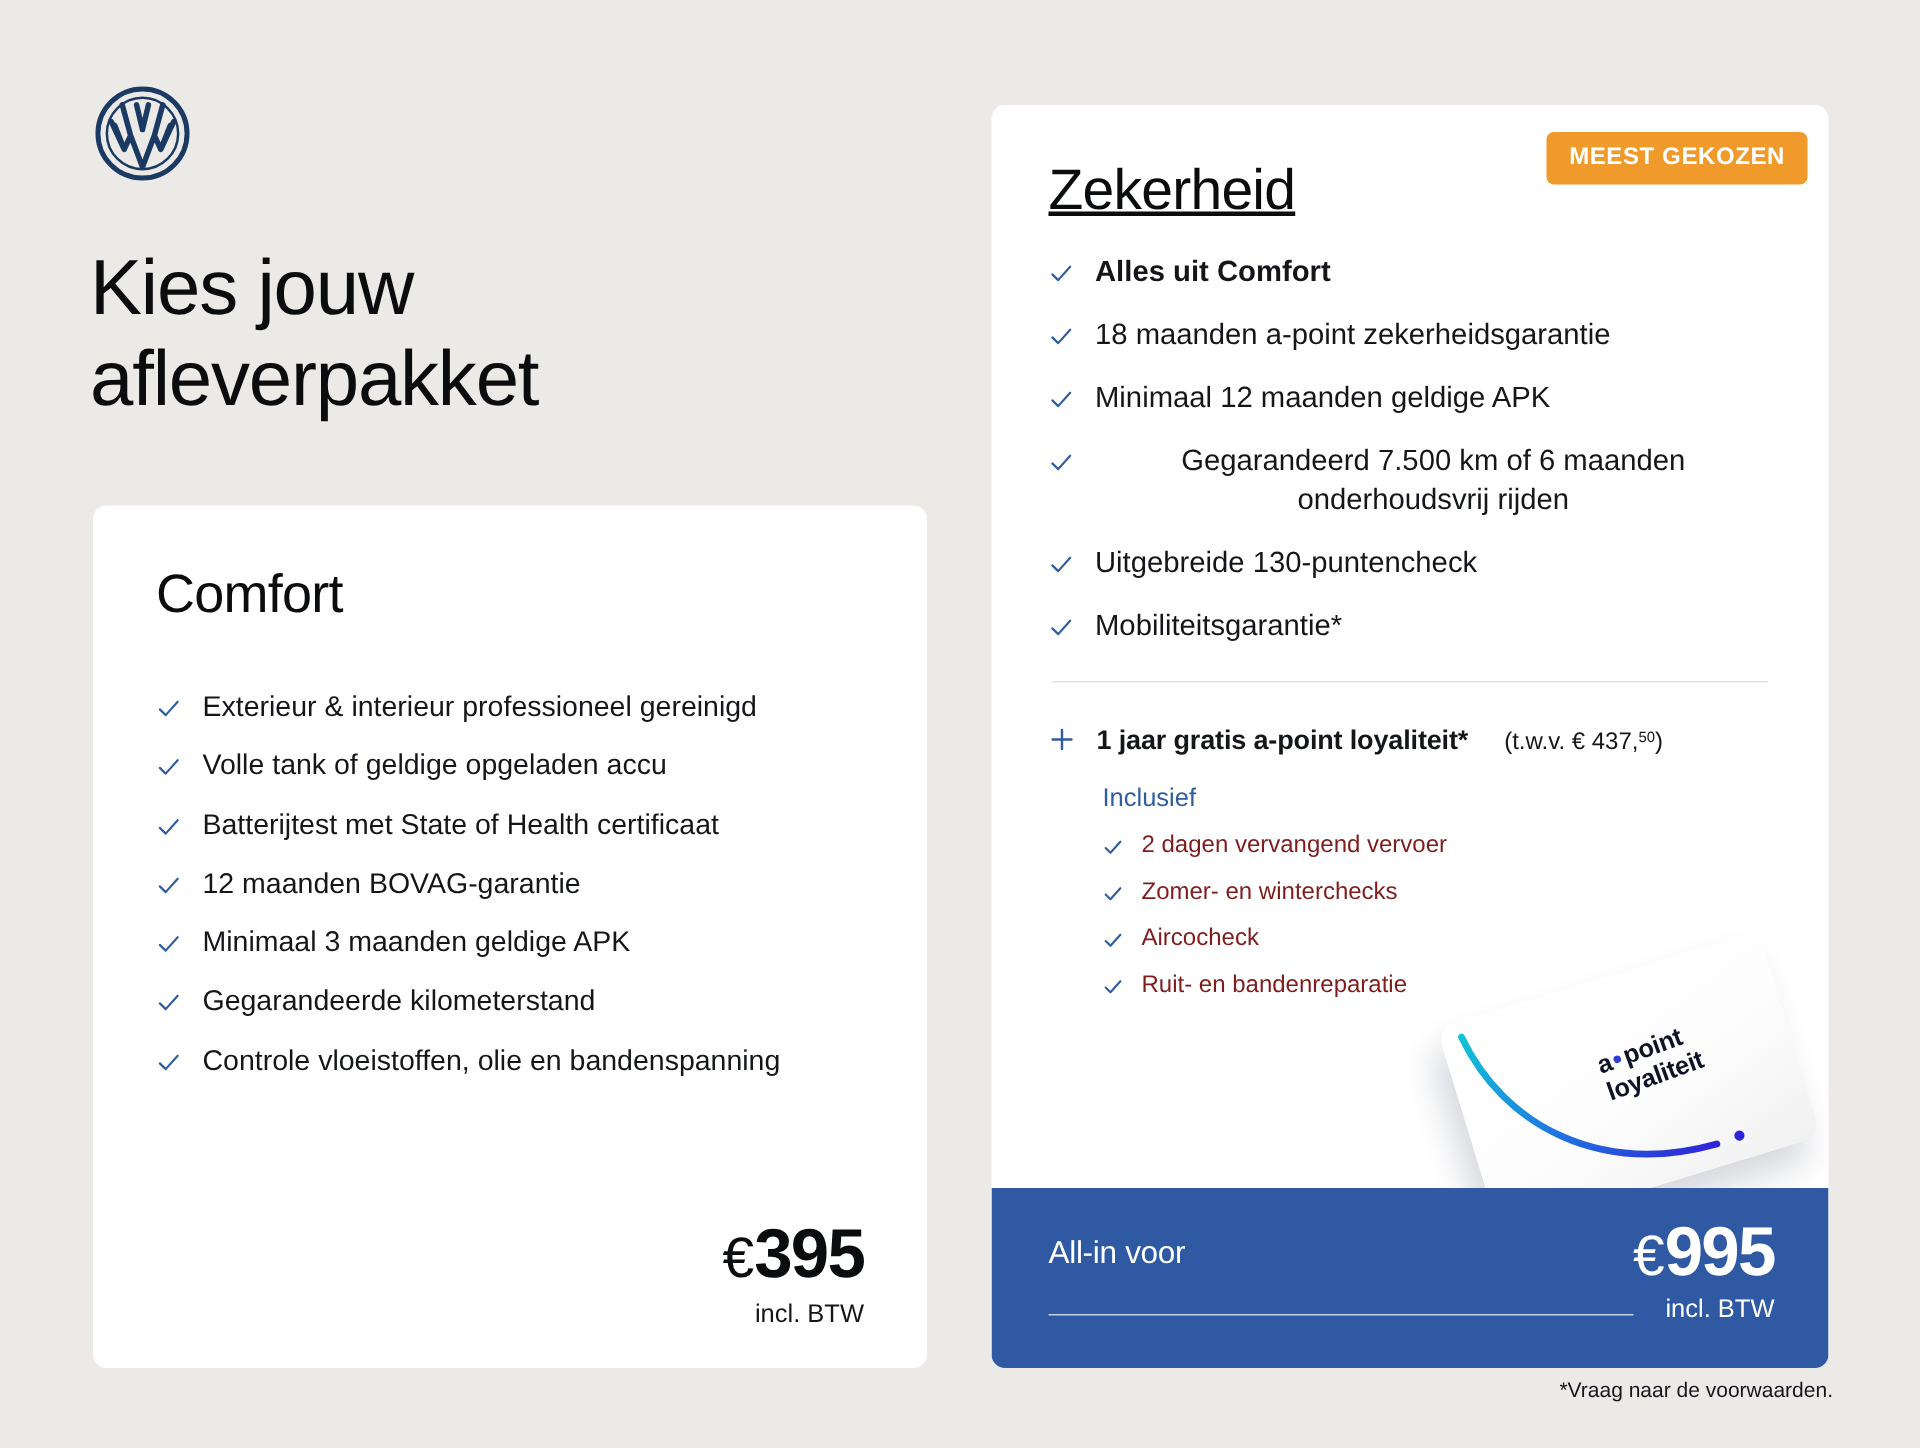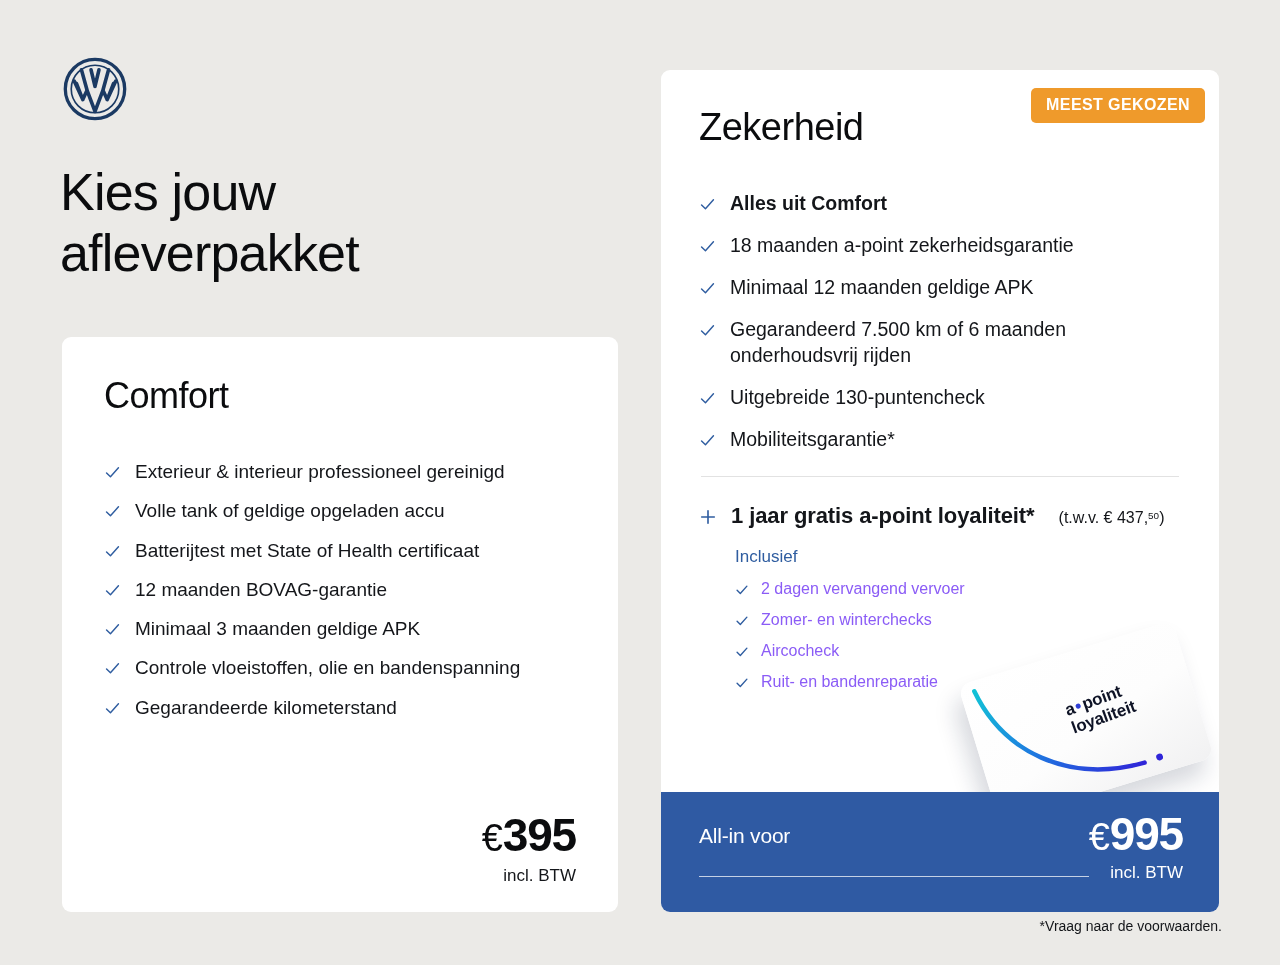--- a/index.html
+++ b/index.html
@@ -69,39 +69,39 @@
   }
 
   .card-title {
     font-size: 36px;
     font-weight: 400;
     letter-spacing: -0.5px;
     color: #0b0c0e;
   }
 
   .card--comfort .card-title { margin-bottom: 42px; }
-  .card--zekerheid .card-title { margin-bottom: 42px; font-size: 38px; }
+  .card--zekerheid .card-title { margin-bottom: 20px; font-size: 38px; text-decoration: underline; }
 
   
   .badge {
     position: absolute;
     right: 14px;
     top: 18px;
     background: #ef9a2b;
     color: #ffffff;
     font-size: 16px;
     font-weight: 700;
     letter-spacing: 0.4px;
     padding: 8px 15px 9px;
     border-radius: 5px;
     white-space: nowrap;
   }
 
   
-  .feature-list { list-style: none; }
+  .feature-list { list-style: none; text-align: center; }
 
   .feature {
     display: flex;
     align-items: flex-start;
     gap: 14px;
   }
 
   .feature .chk {
     flex: 0 0 auto;
     width: 17px;
@@ -140,21 +140,21 @@
     flex: 0 0 auto;
     width: 18px;
     height: 18px;
     color: #2f5da0;
     position: relative;
     top: 3px;
   }
   .plus-icon svg { display: block; width: 18px; height: 18px; }
 
   .bonus-main {
-    font-size: 22px;
+    font-size: 18px;
     font-weight: 700;
     color: #14161a;
     letter-spacing: -0.1px;
   }
   .bonus-note {
     font-size: 16px;
     font-weight: 400;
     color: #14161a;
     margin-left: 10px;
     white-space: nowrap;
@@ -180,21 +180,21 @@
   .sub-feature .chk {
     flex: 0 0 auto;
     width: 14px; height: 14px;
     margin-top: 4px;
     color: #2f5da0;
   }
   .sub-feature .chk svg { display: block; width: 14px; height: 14px; }
   .sub-feature .txt {
     font-size: 16px;
     line-height: 1.3;
-    color: #8b5cf6;
+    color: #7f1d1d;
   }
 
   
   .loyalty-card {
     position: absolute;
     left: 313px;
     top: 580px;
     width: 224px;
     height: 143px;
     background: linear-gradient(160deg, #ffffff 0%, #fdfdfd 55%, #f1f1f2 100%);
@@ -366,29 +366,29 @@
             </svg>
         </span>
         <span class="txt">Minimaal 3 maanden geldige APK</span>
       </li>
       <li class="feature">
         <span class="chk">
           <svg viewBox="0 0 20 20">
               <path d="M3 10.5 L7.6 15 L17 4.5" fill="none" stroke="currentColor" stroke-width="1.7" stroke-linecap="round" stroke-linejoin="round"></path>
             </svg>
         </span>
+        <span class="txt">Gegarandeerde kilometerstand</span>
+      </li>
+      <li class="feature">
+        <span class="chk">
+          <svg viewBox="0 0 20 20">
+              <path d="M3 10.5 L7.6 15 L17 4.5" fill="none" stroke="currentColor" stroke-width="1.7" stroke-linecap="round" stroke-linejoin="round"></path>
+            </svg>
+        </span>
         <span class="txt">Controle vloeistoffen, olie en bandenspanning</span>
-      </li>
-      <li class="feature">
-        <span class="chk">
-          <svg viewBox="0 0 20 20">
-              <path d="M3 10.5 L7.6 15 L17 4.5" fill="none" stroke="currentColor" stroke-width="1.7" stroke-linecap="round" stroke-linejoin="round"></path>
-            </svg>
-        </span>
-        <span class="txt">Gegarandeerde kilometerstand</span>
       </li>
     </ul>
 
     <div class="price-block">
       <div class="price-amount">
         <span class="cur">€</span><span class="num">395</span>
       </div>
       <div class="price-vat">incl. BTW</div>
     </div>
   </section>

